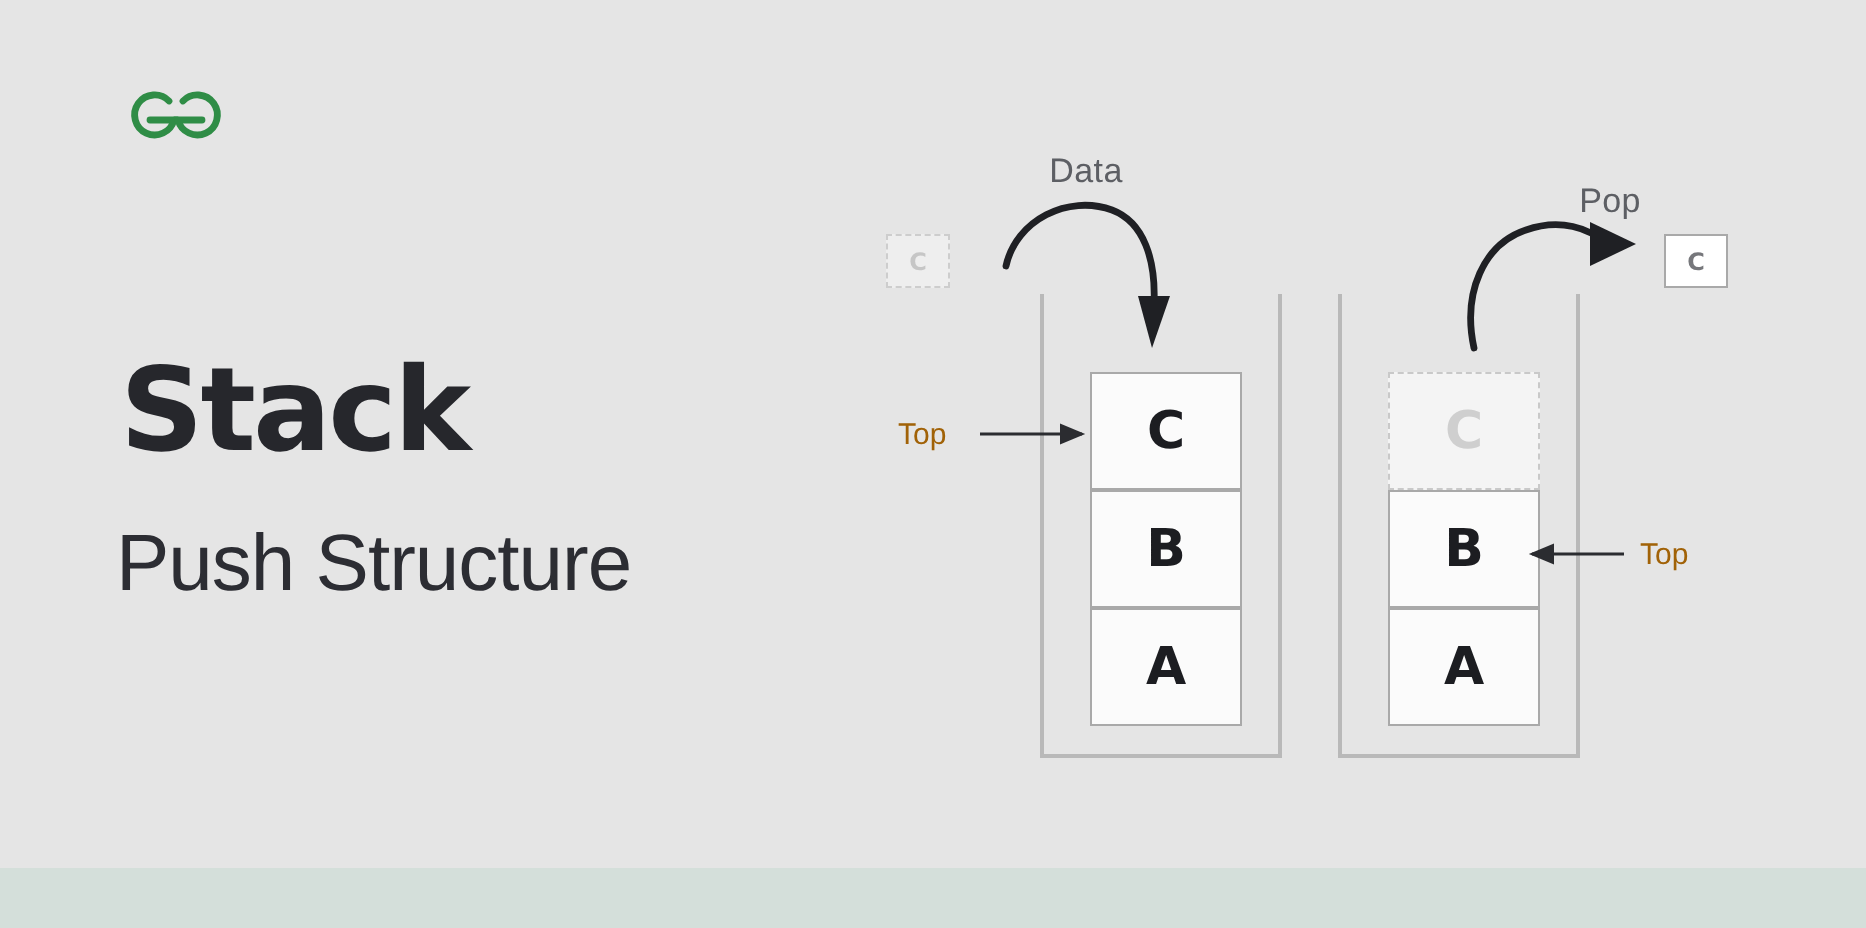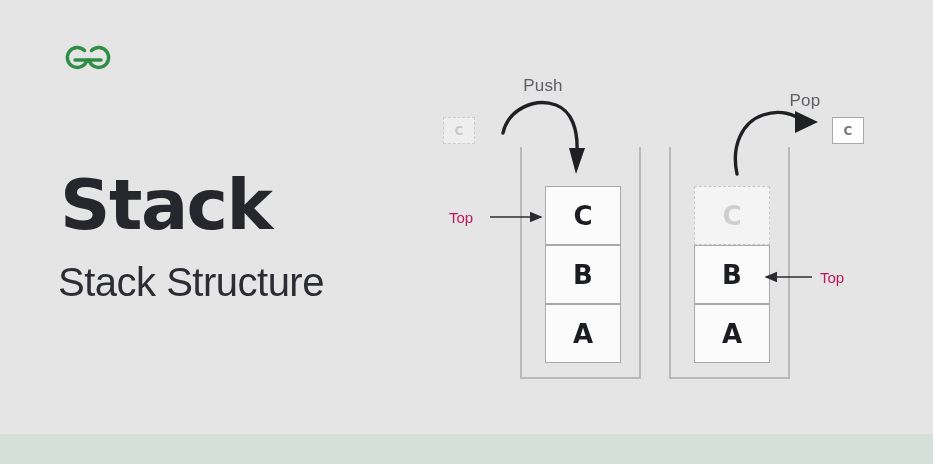--- a/index.html
+++ b/index.html
@@ -16,39 +16,39 @@
     position:absolute;left:0;top:434px;width:933px;height:30px;
     background:#d4dfda;
   }
 
   
   .logo{position:absolute;left:60px;top:38px;width:56px;height:36px;}
 
   
   .title-main{
     position:absolute;left:60px;top:168px;
-    font-size:70px;line-height:74px;font-weight:bold;
+    font-size:58px;line-height:74px;font-weight:bold;
     letter-spacing:-1.5px;color:#26272c;
     font-family:"DejaVu Sans", sans-serif;
   }
   .title-sub{
     position:absolute;left:58px;top:259px;
     font-size:40px;line-height:46px;font-weight:normal;
     letter-spacing:-0.5px;color:#2c2d33;
     font-family:"Liberation Sans", sans-serif;
   }
 
   
   .op-label{
     position:absolute;font-size:17px;color:#5d5f64;
     font-weight:normal;letter-spacing:.2px;text-align:center;
     font-family:"Liberation Sans", sans-serif;
   }
   .top-label{
-    position:absolute;font-size:15px;color:#be185d;
+    position:absolute;font-size:15px;color:#a16207;
     font-family:"Liberation Sans", sans-serif;
   }
 
   
   .wall{position:absolute;width:2px;background:#b9b9b9;}
   .floor{position:absolute;height:2px;background:#b9b9b9;}
 
   
   .cell{
     position:absolute;
@@ -93,23 +93,23 @@
   <div class="logo">
     <svg width="56" height="36" viewBox="0 0 56 36">
       <g fill="none" stroke="#2f8d46" stroke-width="3.4" stroke-linecap="round">
         <path d="M24.5 12.5 A10 10 0 1 0 27 22 L15 22"></path>
         <path d="M31.5 12.5 A10 10 0 1 1 29 22 L41 22"></path>
       </g>
     </svg>
   </div>
 
   <div class="title-main">Stack</div>
-  <div class="title-sub">Stack Structure</div>
+  <div class="title-sub">Push Structure</div>
 
-  <div class="op-label" style="left:493px;top:76px;width:100px;">Push</div>
+  <div class="op-label" style="left:493px;top:76px;width:100px;">Data</div>
 
   <div class="token dashed" style="left:443px;top:117px;width:32px;height:27px;">
     <span>C</span>
   </div>
 
   <div class="wall" style="left:520px;top:147px;height:232px;"></div>
   <div class="wall" style="left:639px;top:147px;height:232px;"></div>
   <div class="floor" style="left:520px;top:377px;width:121px;"></div>
 
   <div class="cell" style="left:545px;top:186px;width:76px;height:59px;">

